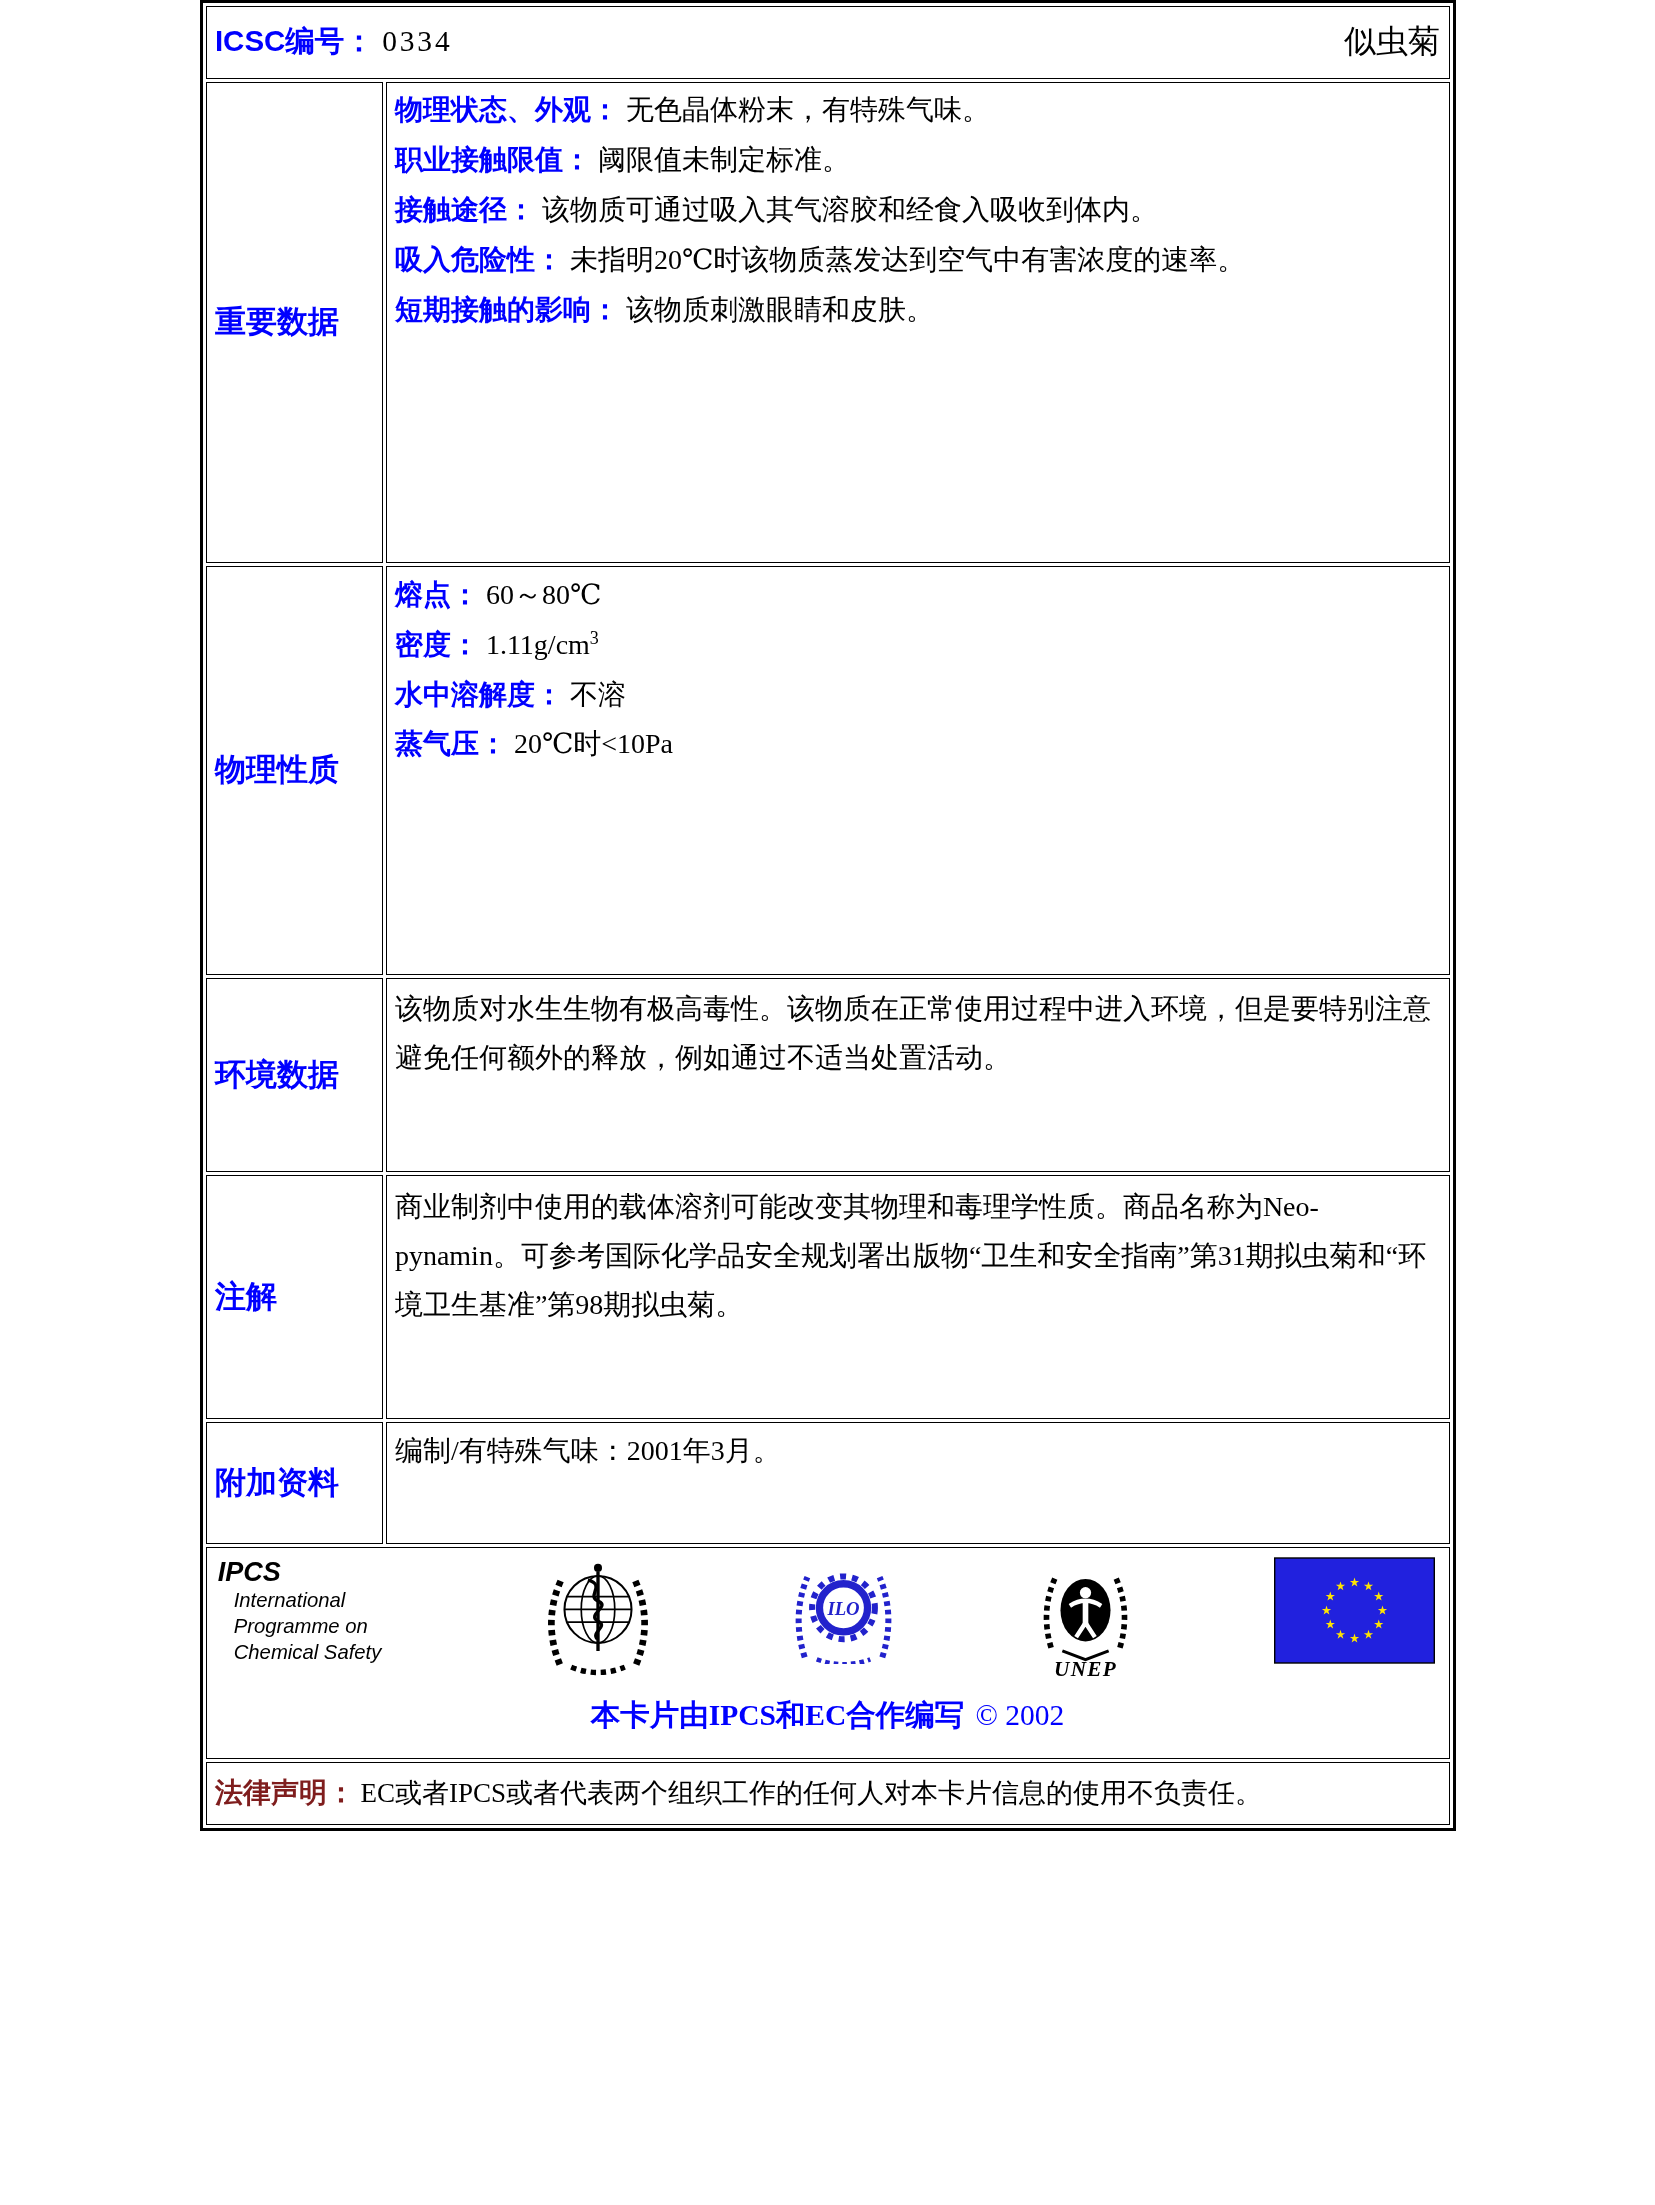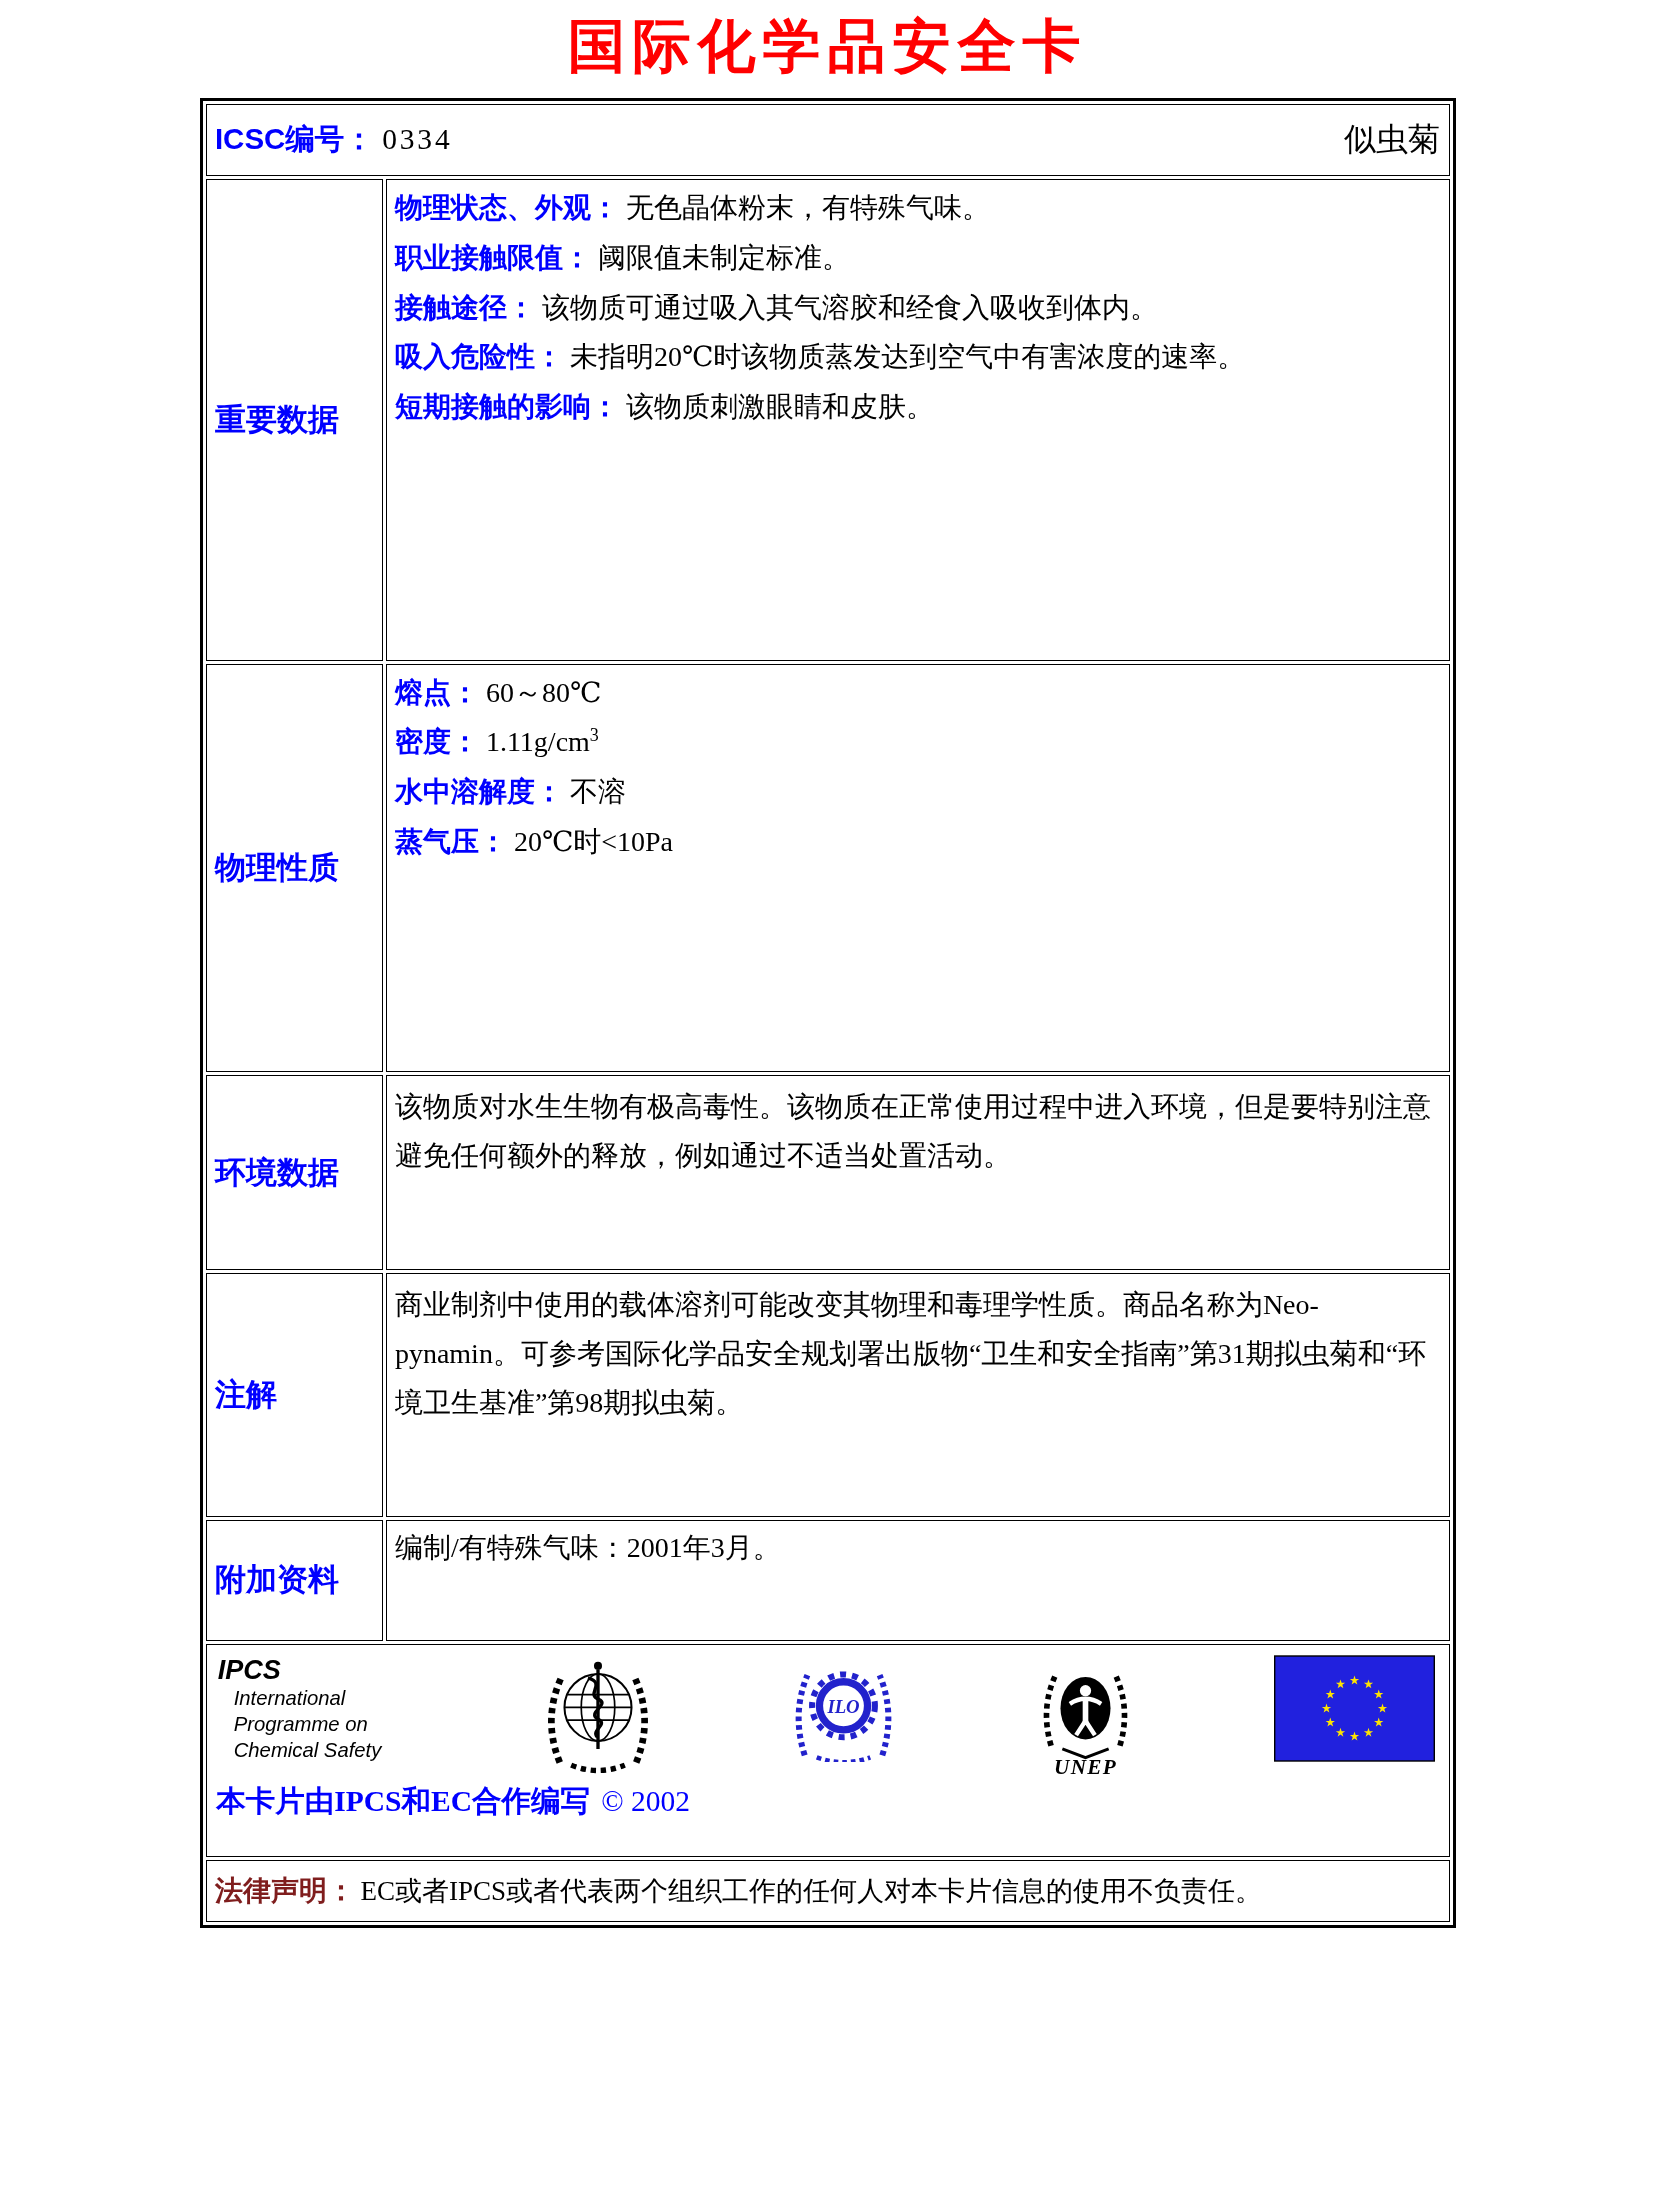--- a/index.html
+++ b/index.html
@@ -48,36 +48,35 @@
   .row-additional .content-cell, .row-additional .label-cell { height:114px; }
 
   .para { line-height:1.75; padding-top:2.8px; }
 
   
   .footer-cell { height:198px; vertical-align:top; padding:7px 9.8px 5.6px 9.8px; }
   .footer-flex { display:flex; align-items:flex-start; justify-content:space-between; padding:2.8px 4.2px 0 1.4px;font-style:italic; }
   .ipcs-block { font-family:"Liberation Sans","DejaVu Sans",sans-serif; width:189px; }
   .ipcs-acronym { font-weight:bold; font-size:27px; }
   .ipcs-line { font-size:20.3px; line-height:1.28;margin-left:16px; }
-  .credit-line { margin-top:5px; color:#0000ff; font-size:29.5px; }
+  .credit-line { text-align:center; margin-top:17px; color:#0000ff; font-size:29.5px; }
   .credit-main { font-weight:bold; }
   .credit-copy { font-weight:normal; margin-left:11.2px; }
 
   
   .legal-cell { height:55px; vertical-align:middle; font-size:27px; }
   .legal-label { font-weight:bold; font-size:28px; color:#7f1d1d; font-family:"Liberation Sans","DejaVu Sans",sans-serif; margin-right:5.6px; }
 
   svg { display:block; }
 </style>
 </head>
 <body>
 
 <div class="page">
 
-  <h1 class="title">国际化学品安全卡</h1>
 
   <table class="card">
     <colgroup>
         <col style="width:177px">
         <col>
       </colgroup>
 
     <tbody>
         <tr>
       <td colspan="2" class="header-cell">

